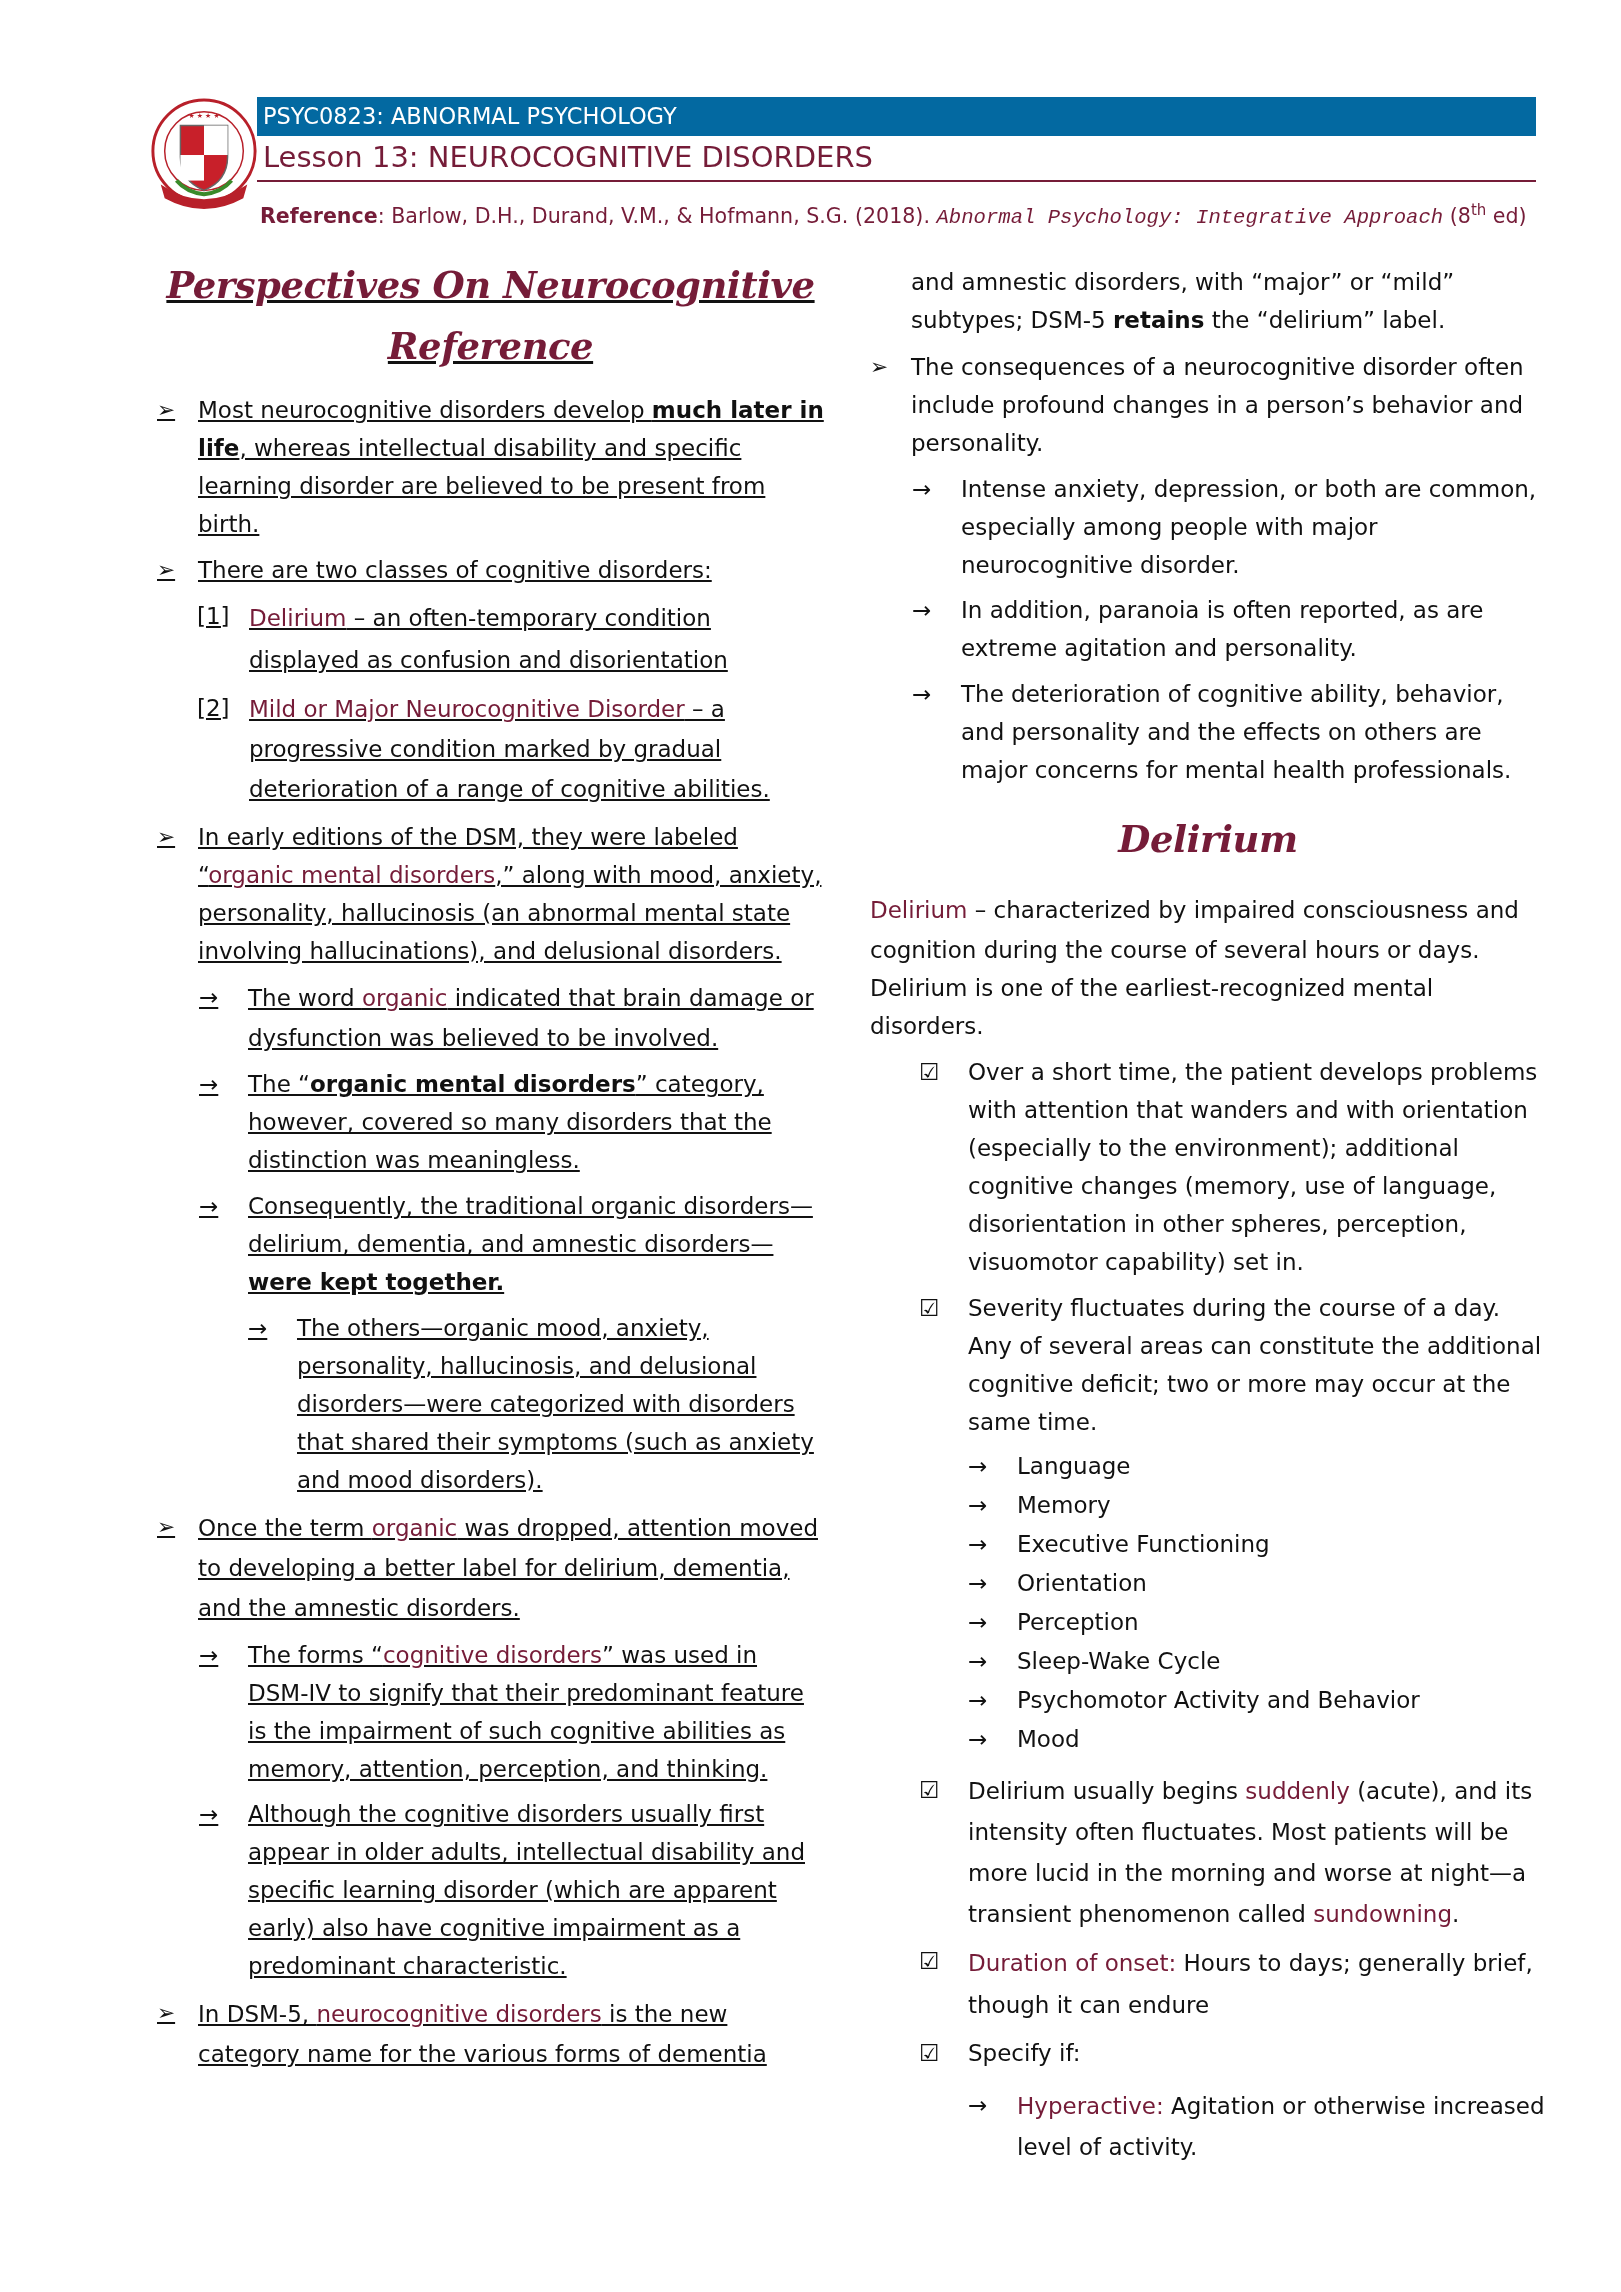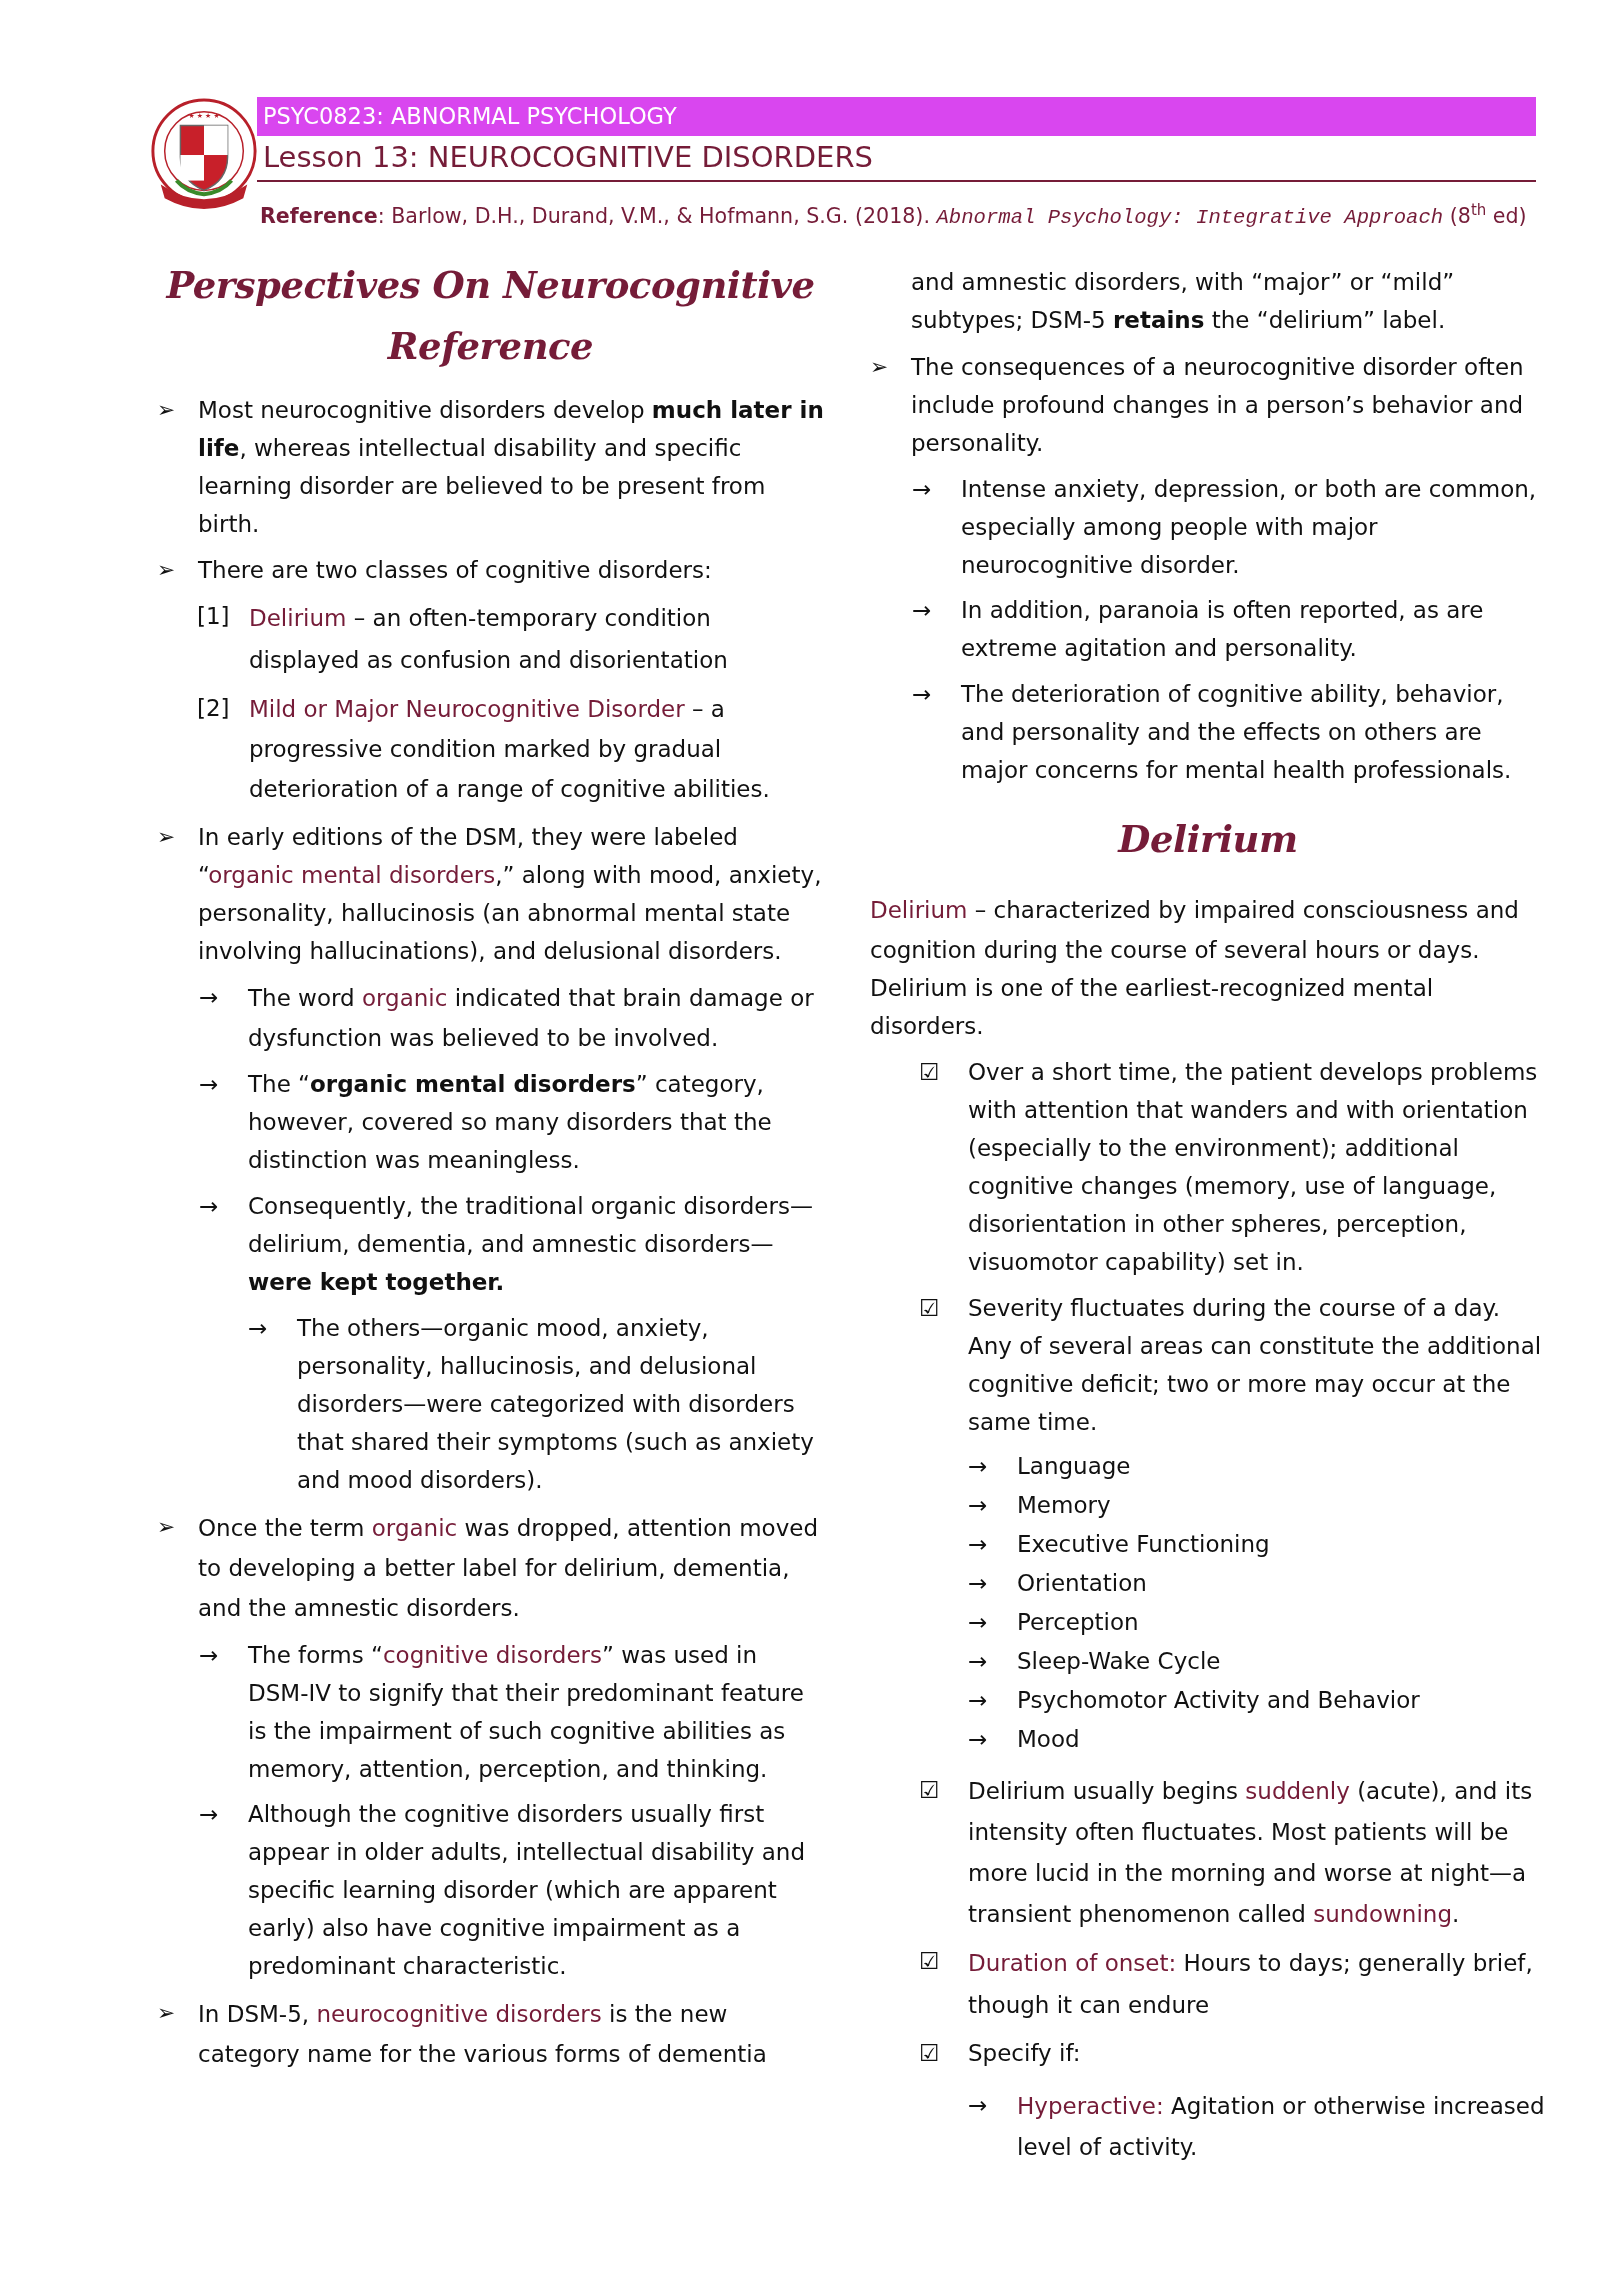--- a/index.html
+++ b/index.html
@@ -1,31 +1,31 @@
 <!DOCTYPE html>
 <html><head>
 <meta charset="utf-8">
 <style>
   html, body { margin:0; padding:0; background:#ffffff; }
   body { width:1621px; height:2293px; position:relative; overflow:hidden;
          font-family:"DejaVu Sans", sans-serif; color:#111; }
   .logo { position:absolute; left:147px; top:96px; width:114px; height:120px; }
   .hdr-bar { position:absolute; left:257px; top:97px; width:1279px; height:39px;
-             background:#d946ef; color:#fff; font-family:"DejaVu Sans", sans-serif;
+             background:#0369a1; color:#fff; font-family:"DejaVu Sans", sans-serif;
              font-size:22.5px; line-height:39px; padding-left:5.9px; box-sizing:border-box; }
   .hdr-sub { position:absolute; left:257px; top:143px; width:1279px; height:39px;
              color:#751c38; font-size:29px; line-height:29px; padding-left:5.9px; box-sizing:border-box;
              border-bottom:2.9px solid #751c38; }
   .hdr-ref { position:absolute; left:260px; top:201px; font-size:20.6px; color:#751c38; white-space:nowrap; }
   .hdr-ref .lbl { font-weight:bold; }
   .hdr-ref i { font-style:italic;font-family:Liberation Mono, monospace; }
   .hdr-ref sup { font-size:15px; }
 
   .col { position:absolute; font-size:23px; line-height:38px; }
-  .col-left { left:157px; top:255px; width:667px; }
+  .col-left { left:157px; top:255px; width:667px;text-decoration:underline; }
   .col-right { left:870px; top:263px; width:676px; }
 
   .script-title { font-family:"DejaVu Serif", serif; font-style:italic; font-weight:bold;
                   color:#751c38; text-align:center; font-size:37px; line-height:61px; letter-spacing:-0.5px; }
   .accent { color:#751c38; }
   b { font-weight:bold; }
 
   .row { display:flex; align-items:flex-start; }
   .mk { flex:0 0 auto; text-align:left; }
   .txt { flex:1 1 auto; }

